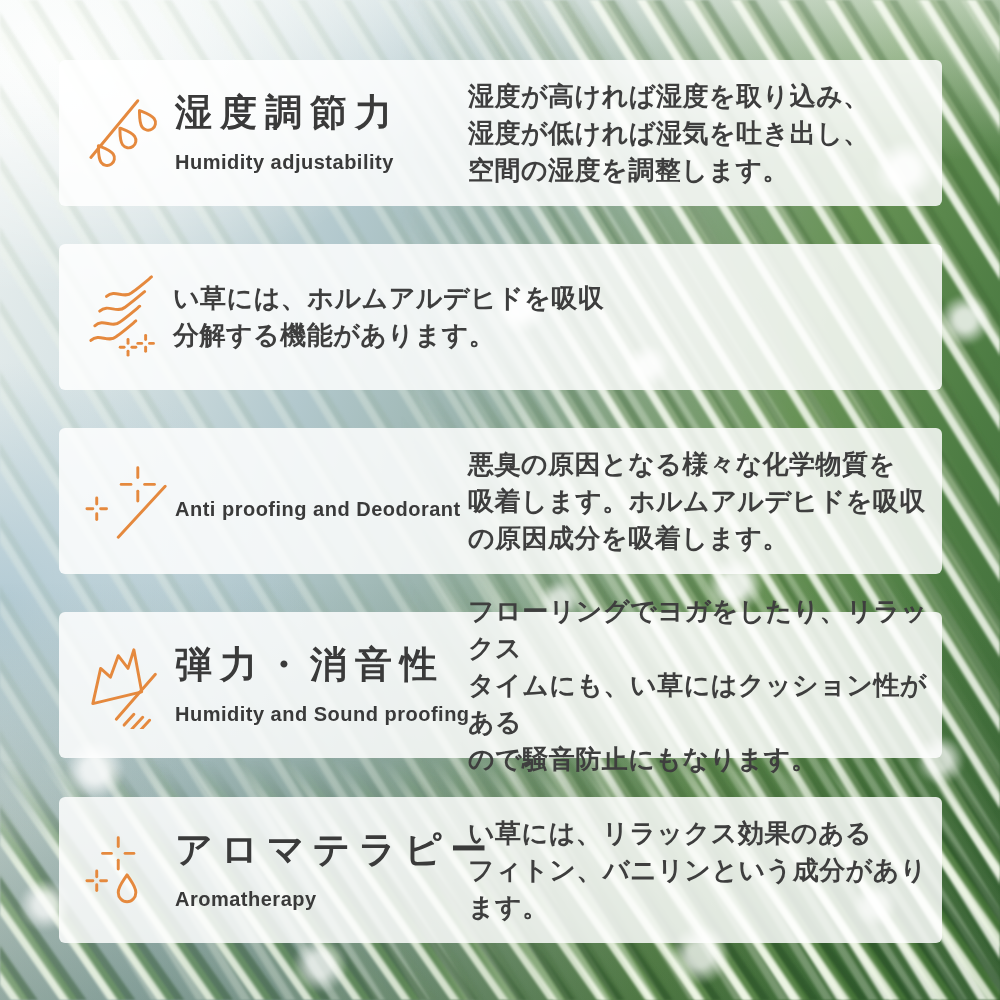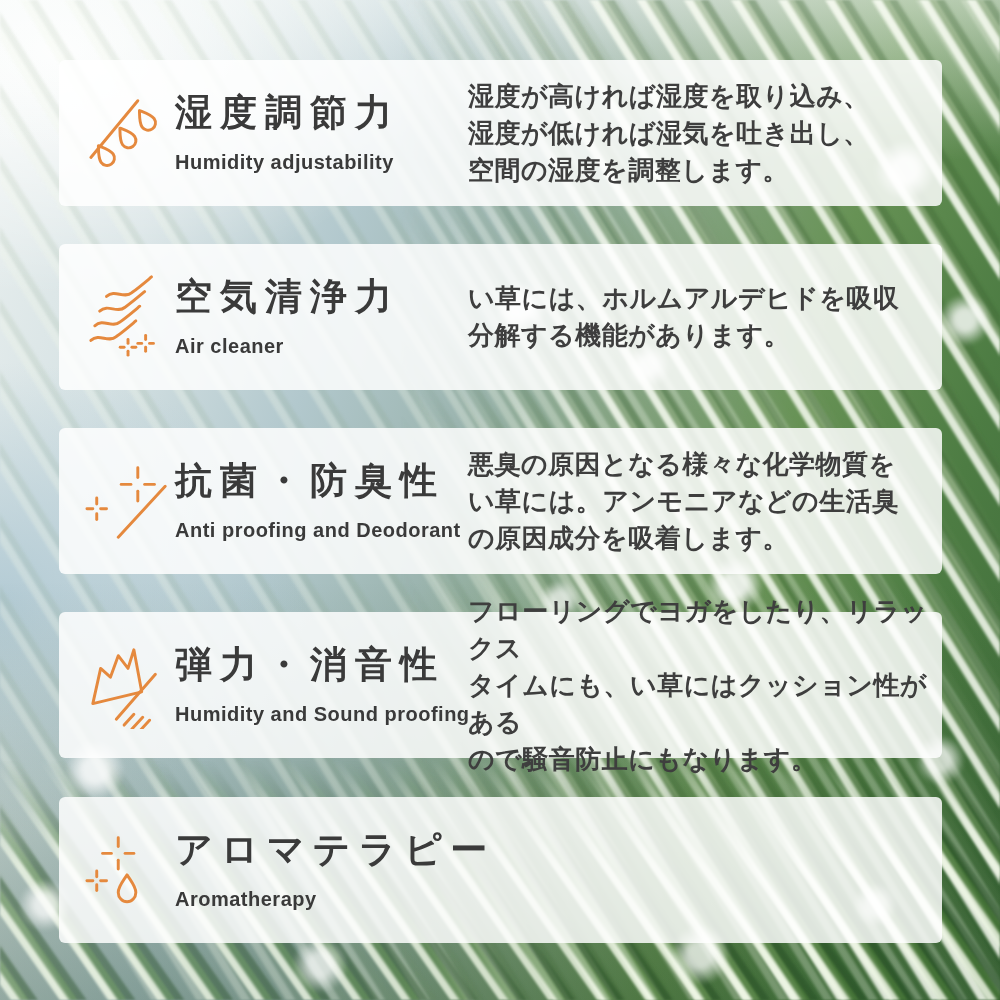--- a/index.html
+++ b/index.html
@@ -102,48 +102,43 @@
             <line x1="44" y1="80" x2="44" y2="84"></line>
           <line x1="36" y1="76" x2="40" y2="76"></line>
             <line x1="48" y1="76" x2="52" y2="76"></line>
           <line x1="62" y1="64" x2="62" y2="68"></line>
             <line x1="62" y1="76" x2="62" y2="80"></line>
           <line x1="54" y1="72" x2="58" y2="72"></line>
             <line x1="66" y1="72" x2="70" y2="72"></line>
         </g>
       </svg>
     </div>
-    <div class="title-box">
-      <div class="title">空気清浄力</div>
-      <div class="subtitle">Air cleaner</div>
-    </div>
     <div class="desc">い草には、ホルムアルデヒドを吸収
 分解する機能があります。</div>
   </div>
 
   <div class="band band3">
     <div class="icon-box">
       <svg viewBox="0 0 90 90" class="stroke">
         <line x1="34" y1="82" x2="82" y2="30"></line>
         <line x1="54" y1="11" x2="54" y2="21"></line>
           <line x1="54" y1="35" x2="54" y2="45"></line>
         <line x1="37" y1="28" x2="47" y2="28"></line>
           <line x1="61" y1="28" x2="71" y2="28"></line>
         <line x1="12" y1="42" x2="12" y2="48"></line>
           <line x1="12" y1="58" x2="12" y2="64"></line>
         <line x1="2" y1="53" x2="8" y2="53"></line>
           <line x1="16" y1="53" x2="22" y2="53"></line>
       </svg>
     </div>
     <div class="title-box">
-      <div class="title">抗菌・防臭性</div>
       <div class="subtitle">Anti proofing and Deodorant</div>
     </div>
     <div class="desc">悪臭の原因となる様々な化学物質を
-い草には。アンモニアなどの生活臭
+吸着します。ホルムアルデヒドを吸収
 の原因成分を吸着します。</div>
   </div>
 
   <div class="band band4">
     <div class="icon-box">
       <svg viewBox="0 0 90 90" class="stroke">
         <path d="M8,64 L16,28 L26,37 L34,15 L44,28 L50,9 L58,52 Z"></path>
         <line x1="32" y1="80" x2="72" y2="34"></line>
         <line x1="40" y1="86" x2="50" y2="75"></line>
         <line x1="48" y1="90" x2="59" y2="78"></line>
@@ -170,15 +165,17 @@
         <line x1="12" y1="46" x2="12" y2="52"></line>
           <line x1="12" y1="60" x2="12" y2="66"></line>
         <line x1="2" y1="56" x2="8" y2="56"></line>
           <line x1="16" y1="56" x2="22" y2="56"></line>
       </svg>
     </div>
     <div class="title-box">
       <div class="title">アロマテラピー</div>
       <div class="subtitle">Aromatherapy</div>
     </div>
+    <div class="desc">い草には、リラックス効果のある
+フィトン、バニリンという成分があります。</div>
   </div>
 
 </div>
 
 </body></html>

